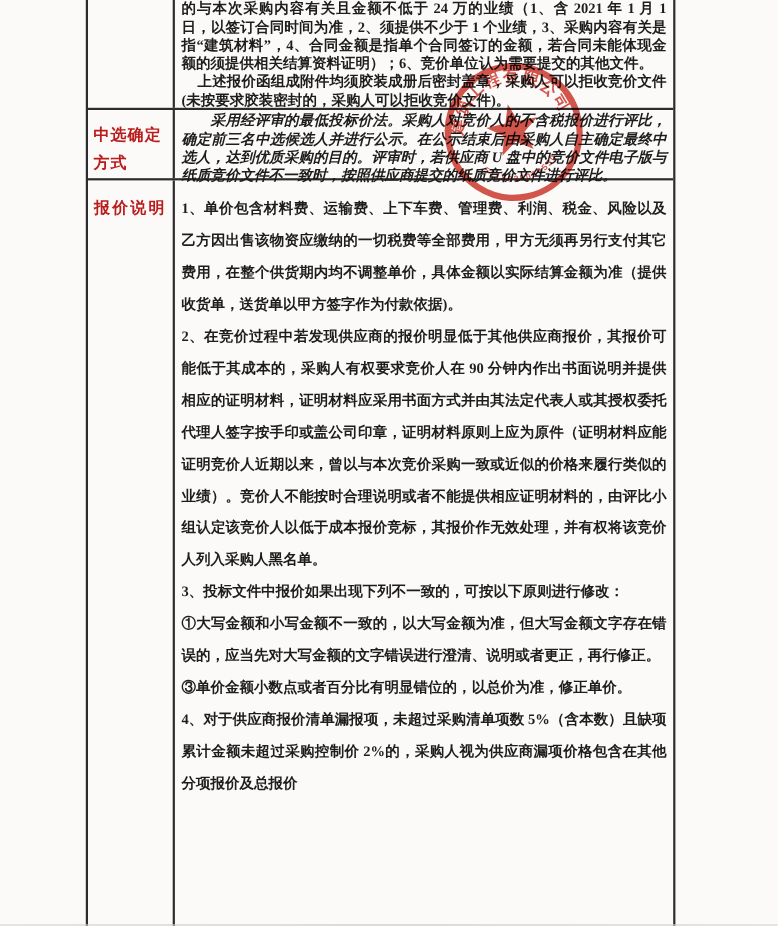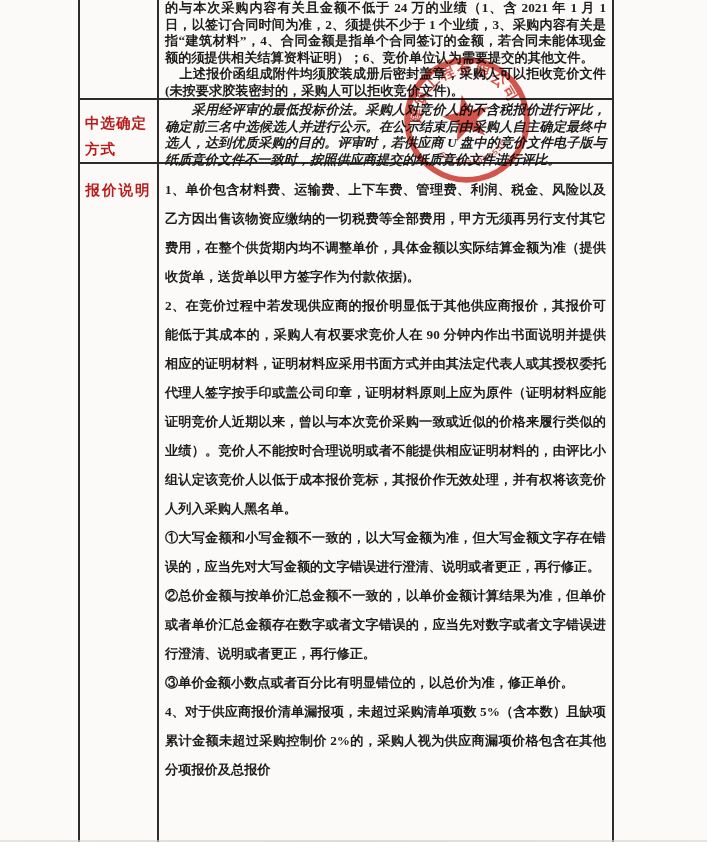--- a/index.html
+++ b/index.html
@@ -83,22 +83,22 @@
       <div class="cell content tight">
         <p class="ind2">采用经评审的最低投标价法。采购人对竞价人的不含税报价进行评比，确定前三名中选候选人并进行公示。在公示结束后由采购人自主确定最终中选人，达到优质采购的目的。评审时，若供应商 U 盘中的竞价文件电子版与纸质竞价文件不一致时，按照供应商提交的纸质竞价文件进行评比。</p>
       </div>
     </div>
 
     <div class="row row3">
       <div class="cell label label-row3">报价说明</div>
       <div class="cell content spread">
         <p>1、单价包含材料费、运输费、上下车费、管理费、利润、税金、风险以及乙方因出售该物资应缴纳的一切税费等全部费用，甲方无须再另行支付其它费用，在整个供货期内均不调整单价，具体金额以实际结算金额为准（提供收货单，送货单以甲方签字作为付款依据)。</p>
         <p>2、在竞价过程中若发现供应商的报价明显低于其他供应商报价，其报价可能低于其成本的，采购人有权要求竞价人在 90 分钟内作出书面说明并提供相应的证明材料，证明材料应采用书面方式并由其法定代表人或其授权委托代理人签字按手印或盖公司印章，证明材料原则上应为原件（证明材料应能证明竞价人近期以来，曾以与本次竞价采购一致或近似的价格来履行类似的业绩）。竞价人不能按时合理说明或者不能提供相应证明材料的，由评比小组认定该竞价人以低于成本报价竞标，其报价作无效处理，并有权将该竞价人列入采购人黑名单。</p>
+        <p>3、投标文件中报价如果出现下列不一致的，可按以下原则进行修改：</p>
         <p>①大写金额和小写金额不一致的，以大写金额为准，但大写金额文字存在错误的，应当先对大写金额的文字错误进行澄清、说明或者更正，再行修正。</p>
-        <p>②总价金额与按单价汇总金额不一致的，以单价金额计算结果为准，但单价或者单价汇总金额存在数字或者文字错误的，应当先对数字或者文字错误进行澄清、说明或者更正，再行修正。</p>
         <p>③单价金额小数点或者百分比有明显错位的，以总价为准，修正单价。</p>
         <p>4、对于供应商报价清单漏报项，未超过采购清单项数 5%（含本数）且缺项累计金额未超过采购控制价 2%的，采购人视为供应商漏项价格包含在其他分项报价及总报价</p>
       </div>
     </div>
 
   </div>
 
   <svg class="seal" viewBox="0 0 126 126" xmlns="http://www.w3.org/2000/svg">
     <defs>
       <path id="arcTop" d="M 18.7 55.2 A 45 45 0 0 1 107.3 55.2" fill="none"></path>

